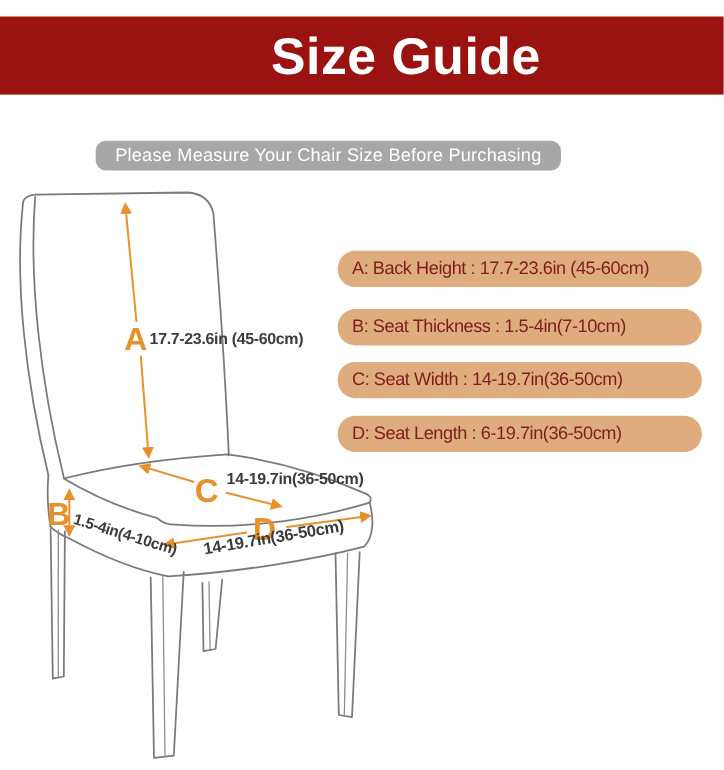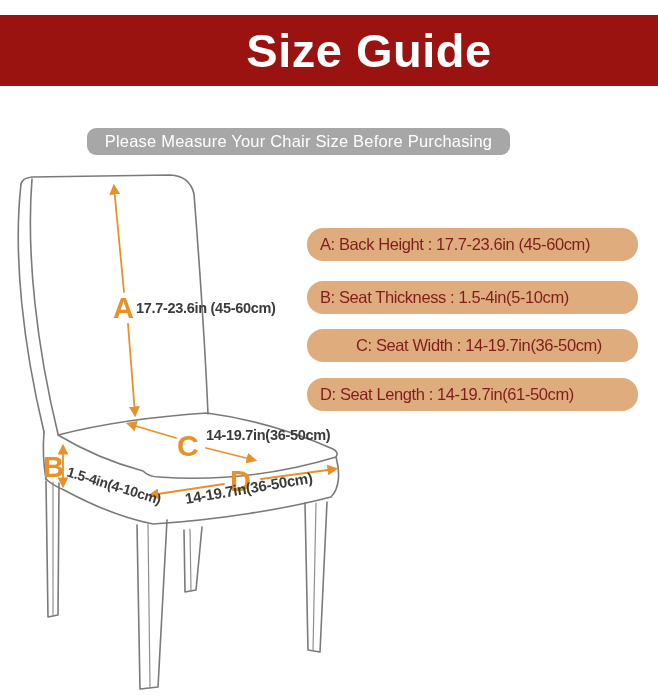--- a/index.html
+++ b/index.html
@@ -18,21 +18,21 @@
     background:#A7A7A7;border-radius:9px;color:#fff;
     display:flex;align-items:center;justify-content:center;
     font-size:16.5px;letter-spacing:0.2px;white-space:nowrap;
   }
   .size-bar{
     position:absolute;left:307px;width:331px;height:33px;
     background:#DFAC7E;border-radius:16px;color:#7f1d1d;
     font-size:16.5px;letter-spacing:-0.4px;line-height:33px;
     padding-left:13px;box-sizing:border-box;white-space:nowrap;overflow:hidden;
   }
-  .bar-a{top:228px;} .bar-b{top:281px;} .bar-c{top:329px;text-align:center;} .bar-d{top:378px;}
+  .bar-a{top:228px;} .bar-b{top:281px;} .bar-c{top:329px;} .bar-d{top:378px;}
   .chair-svg{position:absolute;left:0;top:160px;width:360px;height:540px;}
   .outline{fill:none;stroke:#7A7A7A;stroke-width:1.6;stroke-linecap:round;stroke-linejoin:round;}
   .inner-line{fill:none;stroke:#8F8F8F;stroke-width:1.2;stroke-linecap:round;}
   .dim-line{fill:none;stroke:#E8912B;stroke-width:1.8;stroke-linecap:round;}
   .dim-label{fill:#E8912B;font-family:"Liberation Sans","DejaVu Sans",sans-serif;font-weight:600;}
   .dim-text{fill:#3B3B3B;font-family:"Liberation Sans","DejaVu Sans",sans-serif;font-weight:600;letter-spacing:-0.3px;}
 </style>
 </head>
 <body>
 
@@ -43,27 +43,27 @@
   </div>
 
   <div class="banner">
     <span>Please Measure Your Chair Size Before Purchasing</span>
   </div>
 
   <div class="size-bar bar-a">
     <span>A: Back Height : 17.7-23.6in (45-60cm)</span>
   </div>
   <div class="size-bar bar-b">
-    <span>B: Seat Thickness : 1.5-4in(5-10cm)</span>
+    <span>B: Seat Thickness : 1.5-4in(7-10cm)</span>
   </div>
   <div class="size-bar bar-c">
     <span>C: Seat Width : 14-19.7in(36-50cm)</span>
   </div>
   <div class="size-bar bar-d">
-    <span>D: Seat Length : 14-19.7in(61-50cm)</span>
+    <span>D: Seat Length : 6-19.7in(36-50cm)</span>
   </div>
 
   <svg class="chair-svg" viewBox="0 160 360 540" xmlns="http://www.w3.org/2000/svg">
     <defs>
       <marker id="ah" viewBox="0 0 10 10" refX="7" refY="5" markerWidth="6" markerHeight="6" orient="auto-start-reverse">
         <path d="M0,0 L10,5 L0,10 Z" fill="#E8912B"></path>
       </marker>
     </defs>
 
     <g>

